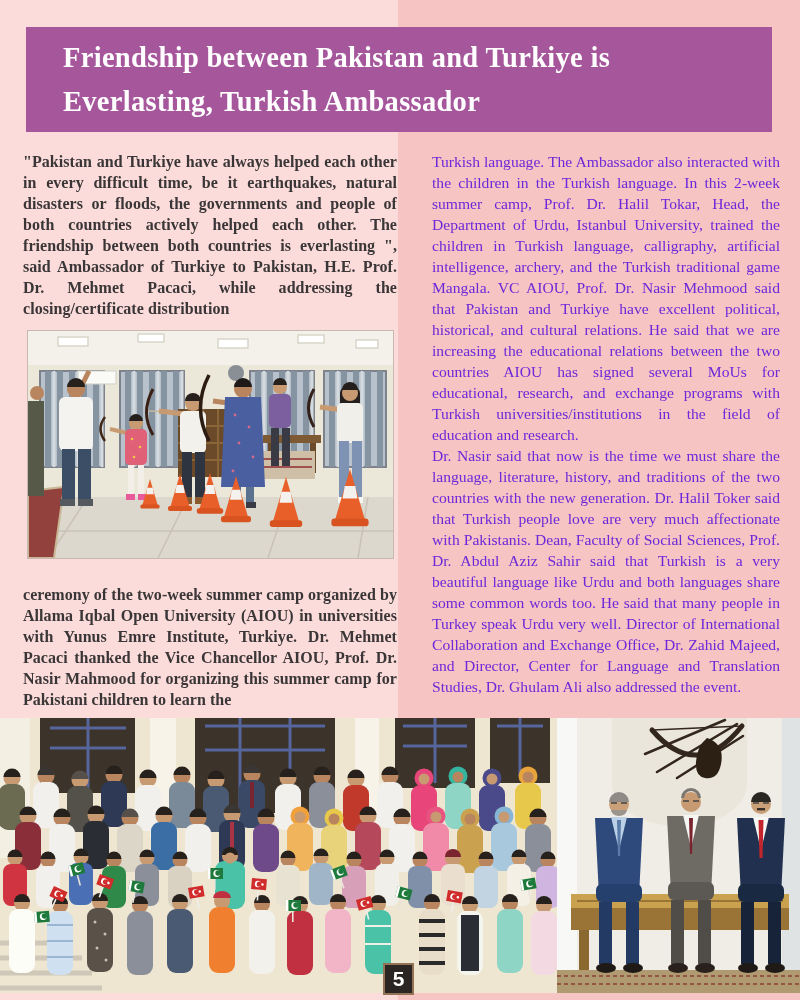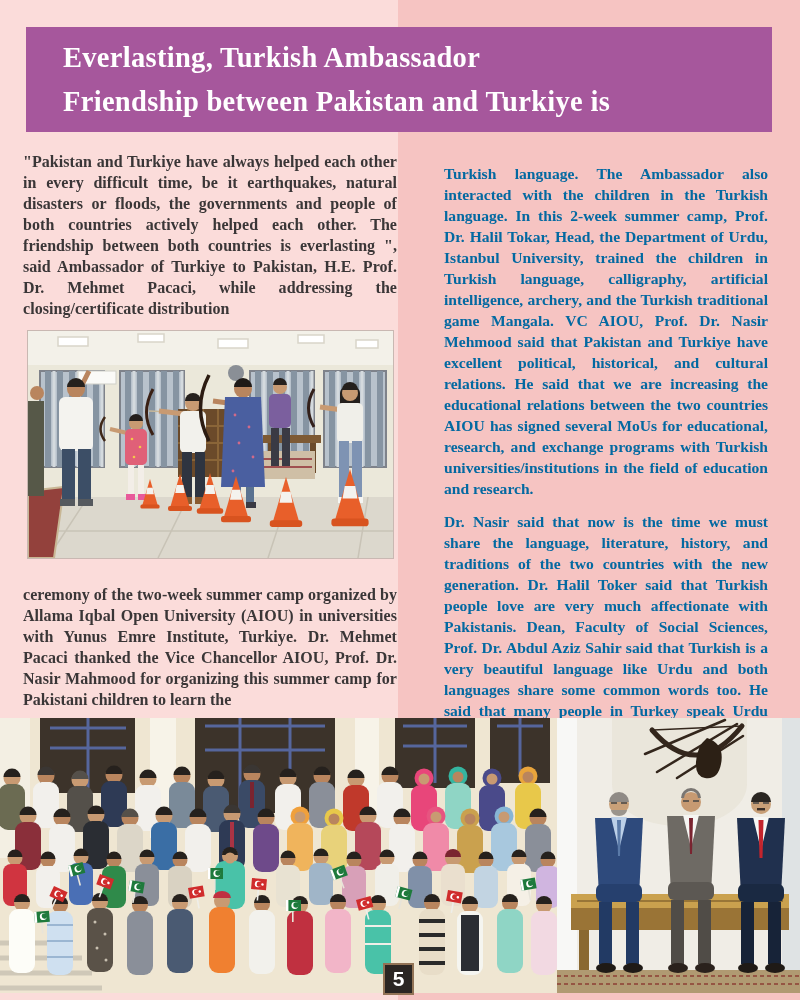--- a/index.html
+++ b/index.html
@@ -6,39 +6,39 @@
   .page{position:relative;width:800px;height:1000px;overflow:hidden;font-family:"Liberation Serif",serif;}
   .bg-left{position:absolute;left:0;top:0;width:398px;height:1000px;background:#fbdcda;}
   .bg-right{position:absolute;left:398px;top:0;width:402px;height:1000px;background:#f6c4c2;}
   .banner{position:absolute;left:26px;top:27px;width:746px;height:105px;background:#a6579c;display:flex;align-items:center;}
   .banner h1{margin:0 0 0 37px;font-size:28.5px;line-height:44px;font-weight:700;color:#ffffff;letter-spacing:.3px;}
   .banner h1 span{display:block;}
   .bodycol p{margin:0;font-weight:700;font-size:16px;line-height:21px;color:#3a3637;text-align:justify;letter-spacing:.05px;}
   .col-left-p1{position:absolute;left:23px;top:151px;width:374px;}
   .col-left-p2{position:absolute;left:23px;top:584px;width:374px;}
   .col-right{position:absolute;left:432px;top:151px;width:348px;}
-  .col-right p{margin:12px;font-weight:700;font-size:15.6px;line-height:21px;color:#0369a1;text-align:justify;}
+  .col-right p{margin:0;font-weight:400;font-size:15.6px;line-height:21px;color:#6d28d9;text-align:justify;}
   figure{margin:0;padding:0;}
   .photo-archery{position:absolute;left:28px;top:331px;width:365px;height:227px;overflow:hidden;box-shadow:0 0 0 1px #c9b8b2;}
   .photo-group{position:absolute;left:0;top:718px;width:557px;height:275px;overflow:hidden;}
   .photo-dign{position:absolute;left:557px;top:718px;width:243px;height:275px;overflow:hidden;}
   .pagenum{position:absolute;left:383px;top:963px;width:31px;height:32px;background:#2b2623;border:2px solid #927356;box-sizing:border-box;display:flex;align-items:center;justify-content:center;color:#ffffff;font-family:"Liberation Sans",sans-serif;font-size:21px;font-weight:700;}
   svg{display:block;}
 </style>
 </head>
 <body>
 
 <div class="page">
   <div class="bg-left"></div>
   <div class="bg-right"></div>
 
   <header class="banner">
     <h1>
+      <span>Friendship between Pakistan and Turkiye is</span>
       <span>Everlasting, Turkish Ambassador</span>
-      <span>Friendship between Pakistan and Turkiye is</span>
     </h1>
   </header>
 
   <div class="bodycol">
     <p class="col-left-p1">"Pakistan and Turkiye have always helped each other in every difficult time, be it earthquakes, natural disasters or floods, the governments and people of both countries actively helped each other. The friendship between both countries is everlasting ", said Ambassador of Turkiye to Pakistan, H.E. Prof. Dr. Mehmet Pacaci, while addressing the closing/certificate distribution</p>
     <p class="col-left-p2">ceremony of the two-week summer camp organized by Allama Iqbal Open University (AIOU) in universities with Yunus Emre Institute, Turkiye. Dr. Mehmet Pacaci thanked the Vice Chancellor AIOU, Prof. Dr. Nasir Mahmood for organizing this summer camp for Pakistani children to learn the</p>
   </div>
 
   <section class="col-right">
     <p>Turkish language. The Ambassador also interacted with the children in the Turkish language. In this 2-week summer camp, Prof. Dr. Halil Tokar, Head, the Department of Urdu, Istanbul University, trained the children in Turkish language, calligraphy, artificial intelligence, archery, and the Turkish traditional game Mangala. VC AIOU, Prof. Dr. Nasir Mehmood said that Pakistan and Turkiye have excellent political, historical, and cultural relations. He said that we are increasing the educational relations between the two countries AIOU has signed several MoUs for educational, research, and exchange programs with Turkish universities/institutions in the field of education and research.</p>

